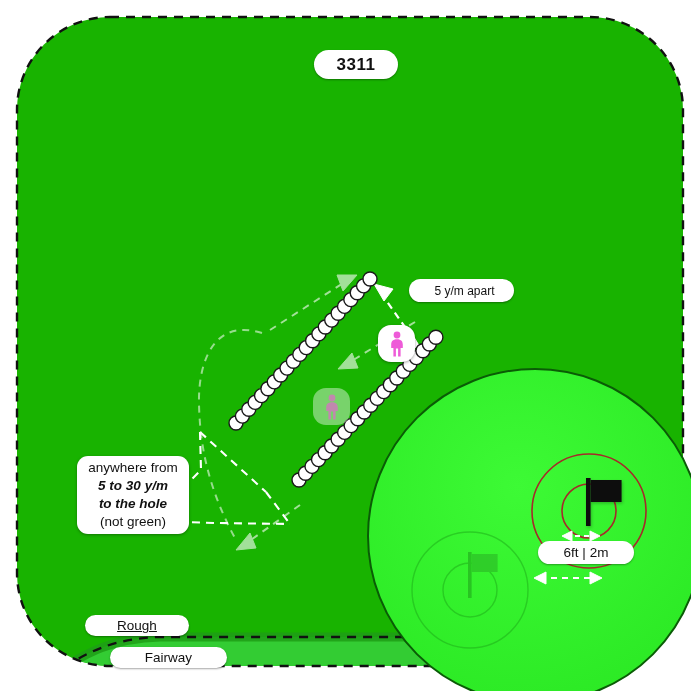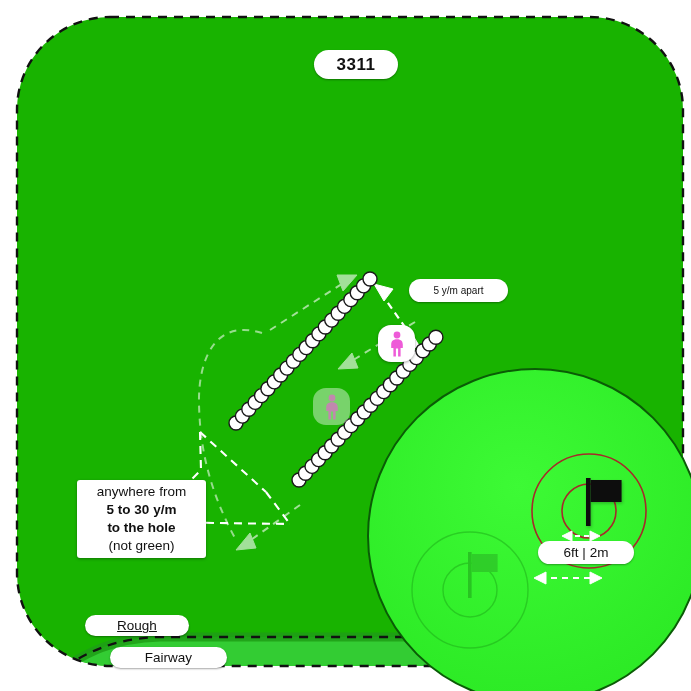--- a/index.html
+++ b/index.html
@@ -43,21 +43,22 @@
   #title-pill {
     left: 314px; top: 50px;
     width: 84px; height: 29px;
     font-size: 17px;
     font-weight: bold;
     letter-spacing: 0.5px;
   }
   #apart-pill {
     left: 409px; top: 279px;
     width: 99px; height: 23px;
-    font-size: 10px;
+    font-size: 12px;
+    padding-left: 6px;
   }
   #dist-near-pill {
     left: 538px; top: 541px;
     width: 96px; height: 23px;
     font-size: 13.5px;
   }
   #dist-far-pill {
     left: 518px; top: 584px;
     width: 86px; height: 23px;
     font-size: 13.5px;
@@ -70,34 +71,34 @@
   }
   #fairway-pill {
     left: 110px; top: 647px;
     width: 117px; height: 21px;
     font-size: 13.5px;
   }
 
   
   #note-box {
     position: absolute;
-    left: 77px; top: 480px;
-    width: 129px; height: 78px;
-    background: #ffffff;
-    border-radius: 3px;
+    left: 77px; top: 456px;
+    width: 112px; height: 78px;
+    background: #ffffff;
+    border-radius: 11px;
     box-shadow: 0 1px 3px rgba(0,0,0,0.35);
     display: flex;
     flex-direction: column;
     align-items: center;
     justify-content: center;
     color: #111111;
     font-size: 13.5px;
     line-height: 1.32;
   }
-  #note-box .b { font-weight: bold; }
+  #note-box .b { font-weight: bold; font-style: italic; }
 
   
   .player-badge {
     position: absolute;
     border-radius: 13px;
     display: flex;
     align-items: center;
     justify-content: center;
   }
   #player-active {

